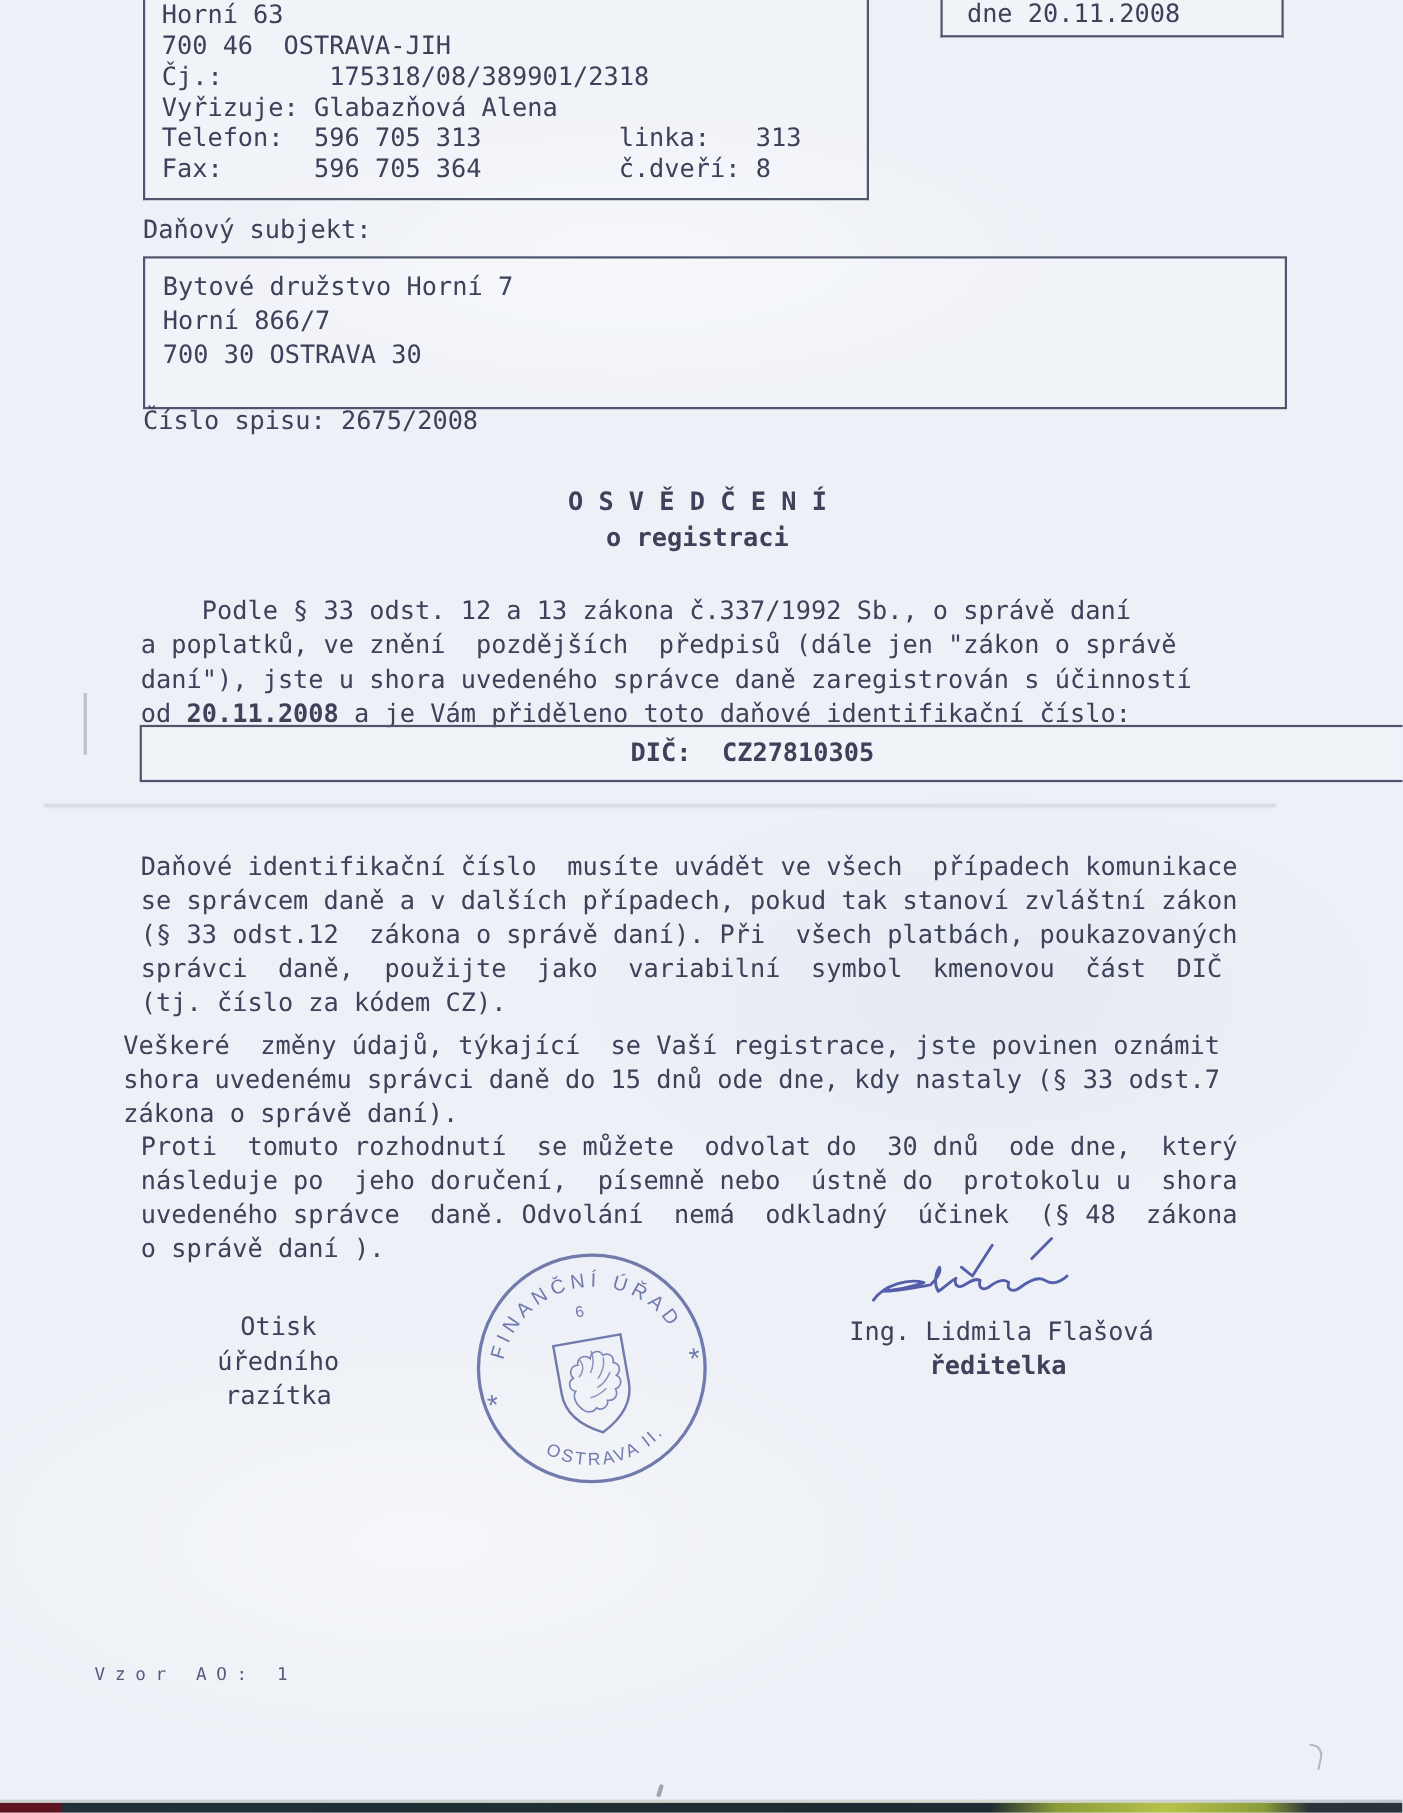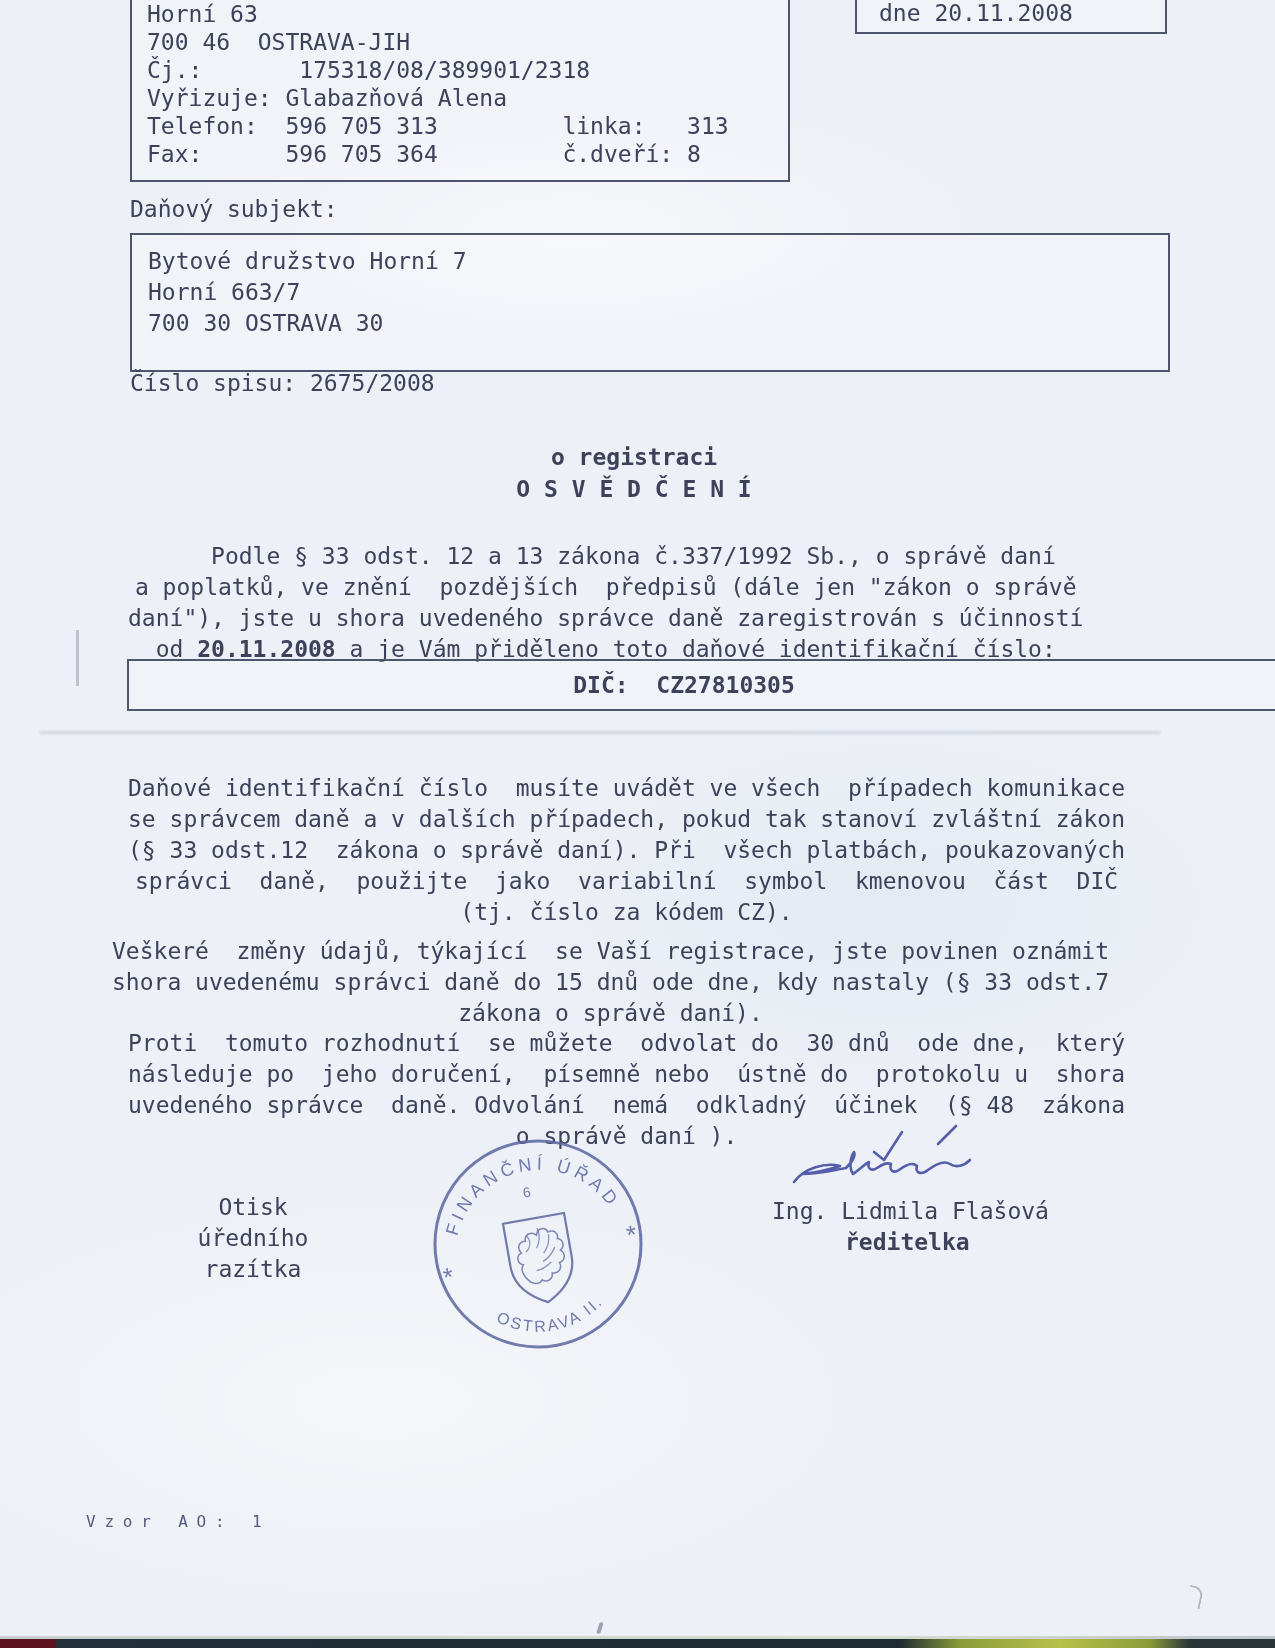--- a/index.html
+++ b/index.html
@@ -10,21 +10,21 @@
     color:#3d4159;
   }
   #page{position:absolute;inset:0;
     background:
       radial-gradient(ellipse 600px 200px at 45% 14%, rgba(255,255,255,.5), rgba(255,255,255,0) 70%),
       radial-gradient(ellipse 500px 260px at 70% 55%, rgba(222,228,240,.55), rgba(222,228,240,0) 75%),
       radial-gradient(ellipse 700px 300px at 30% 85%, rgba(255,255,255,.45), rgba(255,255,255,0) 70%),
       #edf0f6;
   }
   .abs{position:absolute;}
-  pre.txt{margin:0;font-size:23px;line-height:31px;white-space:pre;font-family:inherit;color:#3d4159;text-align:center;}
+  pre.txt{margin:0;font-size:23px;line-height:31px;white-space:pre;font-family:inherit;color:#3d4159;}
   .box{border:2px solid #50556e;background:rgba(250,252,255,.25);}
   
   #office-box{left:130px;top:-4px;width:660px;height:186px;border-top:none;padding:4px 0 0 15px;box-sizing:border-box;}
   #office-box .line{font-size:23px;line-height:28px;white-space:pre;}
   
   #date-box{left:855px;top:-4px;width:312px;height:38px;border-top:none;padding:3px 0 0 22px;box-sizing:border-box;}
   #date-box .line{font-size:23px;line-height:28px;white-space:pre;}
   #subject-label{left:130px;top:196px;font-size:23px;}
   #subject-box{left:130px;top:233px;width:1040px;height:139px;padding:11px 0 0 16px;box-sizing:border-box;}
   #subject-box .line{font-size:23px;line-height:31px;white-space:pre;}
@@ -65,29 +65,29 @@
     <div class="line">Fax:      596 705 364         č.dveří: 8</div>
   </div>
 
   <div id="date-box" class="abs box">
     <div class="line">dne 20.11.2008</div>
   </div>
 
   <div id="subject-label" class="abs">Daňový subjekt:</div>
   <div id="subject-box" class="abs box">
     <div class="line">Bytové družstvo Horní 7</div>
-    <div class="line">Horní 663/7</div>
+    <div class="line">Horní 866/7</div>
     <div class="line">700 30 OSTRAVA 30</div>
   </div>
 
   <div id="file-number" class="abs">Číslo spisu: 2675/2008</div>
 
   <div id="title" class="abs">
+    <div>O S V Ě D Č E N Í</div>
     <div>o registraci</div>
-    <div>O S V Ě D Č E N Í</div>
   </div>
 
   <pre id="para1" class="abs txt"><span>    Podle § 33 odst. 12 a 13 zákona č.337/1992 Sb., o správě daní
 a poplatků, ve znění  pozdějších  předpisů (dále jen "zákon o správě
 daní"), jste u shora uvedeného správce daně zaregistrován s účinností
 od </span><b>20.11.2008</b><span> a je Vám přiděleno toto daňové identifikační číslo:</span></pre>
 
   <div id="dic-box" class="abs box">
     <div class="line">DIČ:  CZ27810305</div>
   </div>

